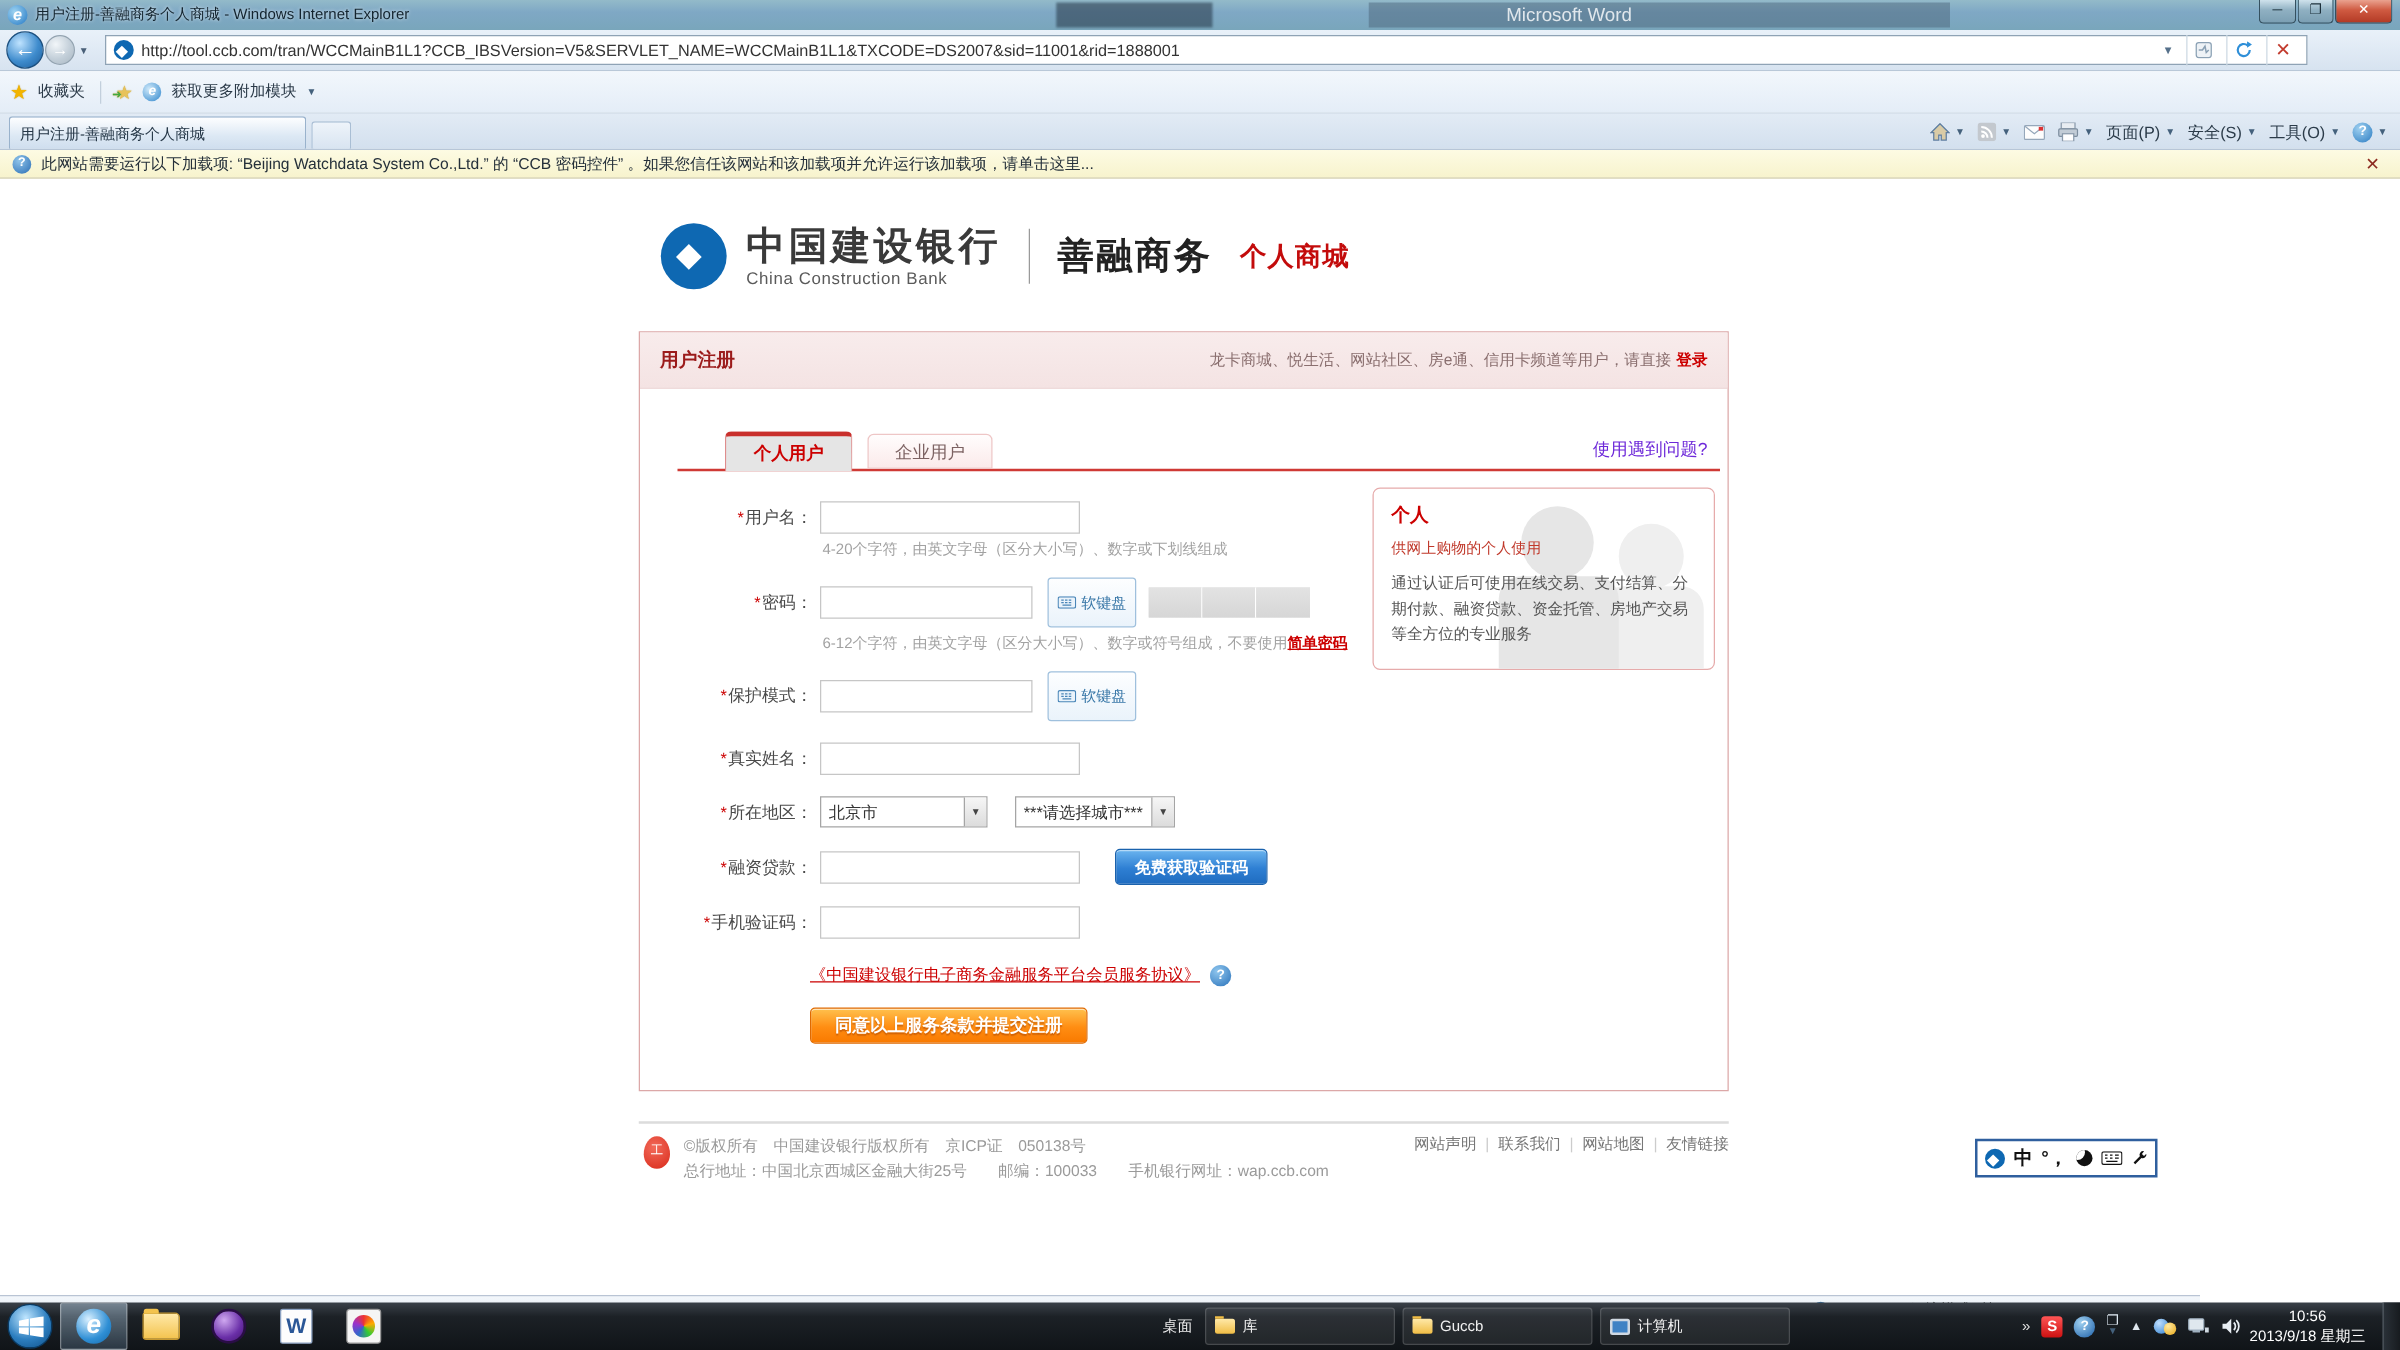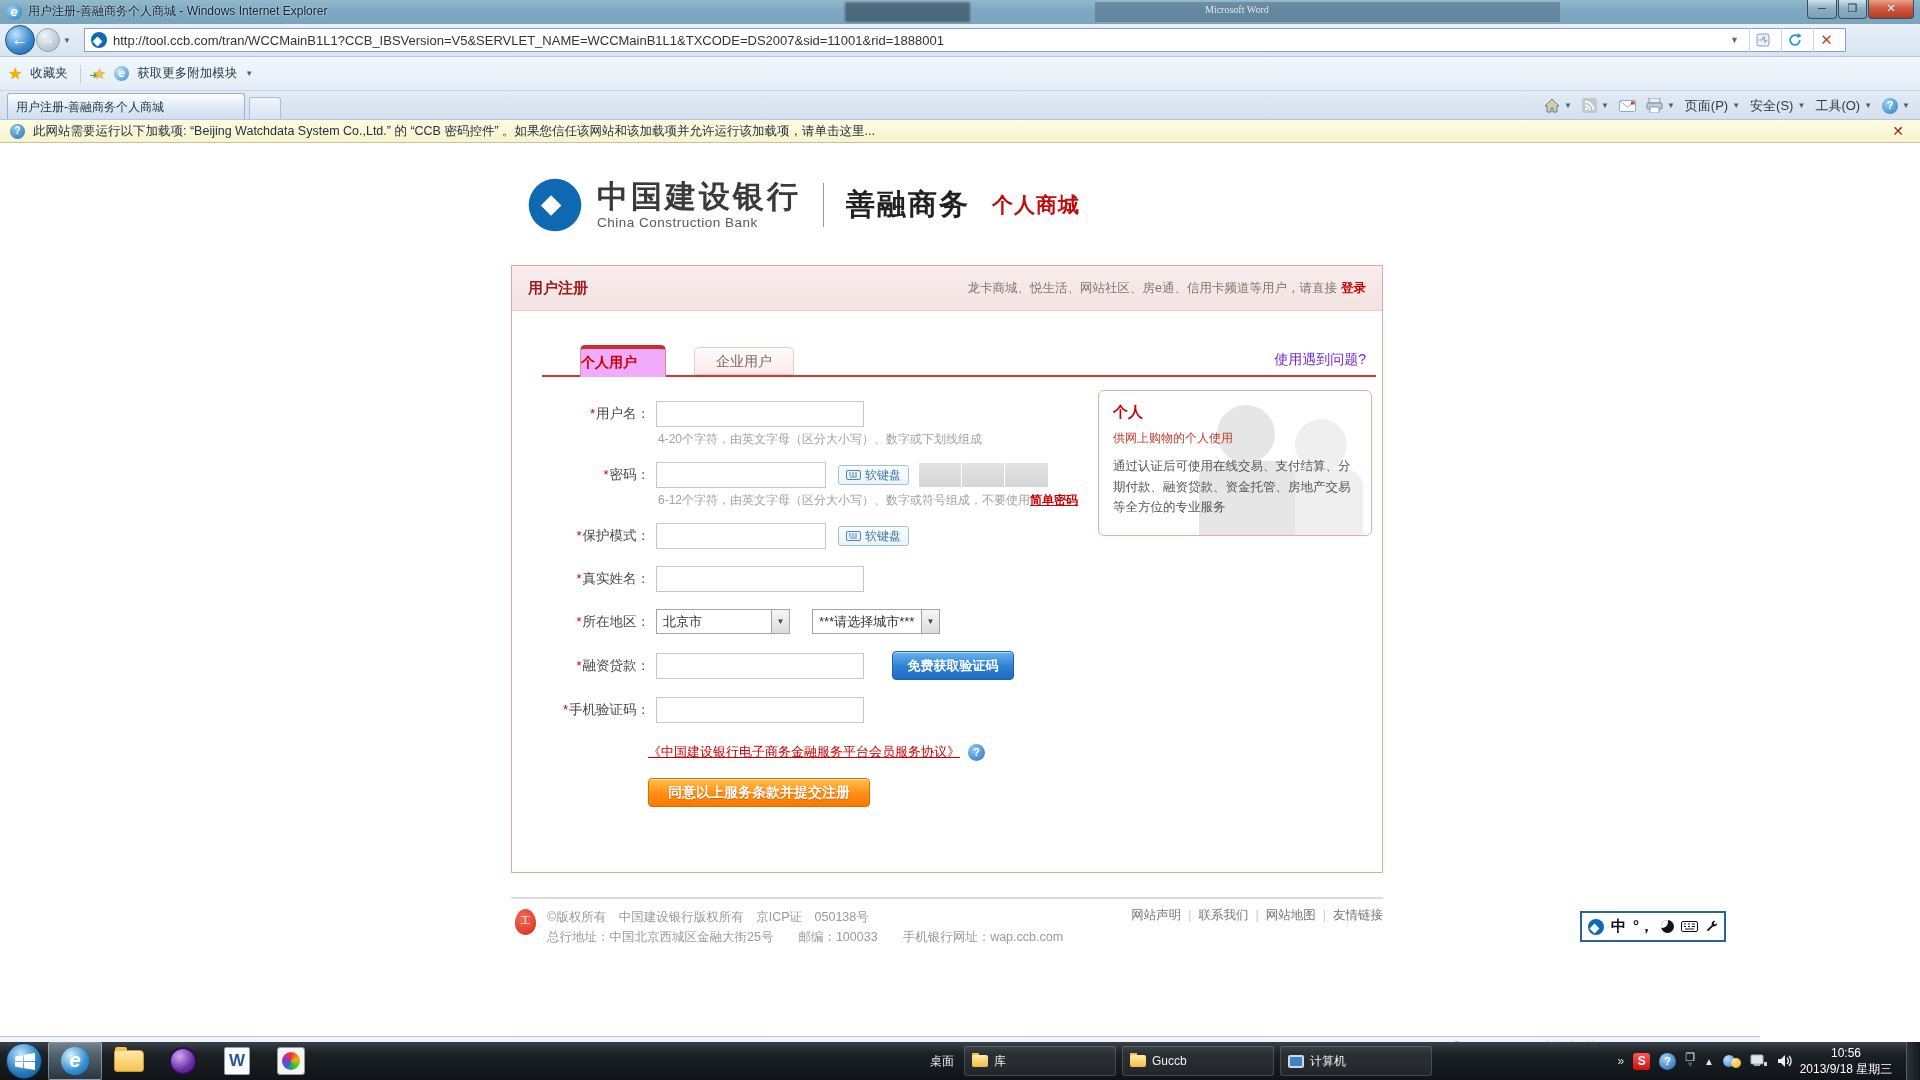--- a/index.html
+++ b/index.html
@@ -5,21 +5,21 @@
   *{margin:0;padding:0;box-sizing:border-box;font-family:"Liberation Sans","DejaVu Sans",sans-serif;}
   html,body{width:1920px;height:1080px;overflow:hidden;background:#fff;}
   .screen{position:relative;width:1920px;height:1080px;background:#fff;}
 
   
   .titlebar{position:absolute;top:0;left:0;width:1920px;height:24px;
     background:linear-gradient(180deg,#93bac9 0%,#7fa8c5 40%,#79a6bb 100%);
     background-color:#86afc2;overflow:hidden;}
   .titlebar .ghost1{position:absolute;left:845px;top:2px;width:125px;height:20px;background:rgba(25,40,55,.50);filter:blur(1px);}
   .titlebar .ghost2{position:absolute;left:1095px;top:2px;width:465px;height:20px;background:rgba(70,95,115,.45);filter:blur(.5px);}
-  .titlebar .ghosttxt{position:absolute;left:1205px;top:4px;font-size:10px;color:rgba(255,255,255,.8);font-family:Liberation Serif, serif;}
+  .titlebar .ghosttxt{position:absolute;left:1205px;top:4px;font-size:15px;color:rgba(255,255,255,.8);}
   .tb-left{position:absolute;left:6px;top:3px;display:flex;align-items:center;gap:6px;}
   .ie-mini{width:16px;height:16px;border-radius:50%;background:radial-gradient(circle at 35% 35%,#9fd4f2,#2277c4);color:#fff;
     font-size:13px;font-style:italic;font-weight:bold;text-align:center;line-height:15px;}
   .tb-title{font-size:12px;color:#13242f;text-shadow:0 0 3px rgba(255,255,255,.8);}
   .winctl{position:absolute;right:6px;top:0;display:flex;}
   .winbtn{height:19px;border:1px solid #35505f;border-top:none;background:linear-gradient(#cfe2ec,#8fb0c2 45%,#7b9fb3);
     border-radius:0 0 4px 4px;color:#1c2f3a;font-size:11px;text-align:center;line-height:17px;margin-left:1px;}
   .winbtn.min{width:30px;} .winbtn.max{width:29px;}
   .winbtn.close{width:46px;background:linear-gradient(#eaa28f,#cf5a41 45%,#b33a25);color:#fff;font-weight:bold;}
 
@@ -85,36 +85,36 @@
 
   .regbox{position:absolute;left:511px;top:122px;width:872px;height:608px;border:1px solid #dca8a8;background:#fff;}
   .reghead{height:45px;background:linear-gradient(#f8ecec,#f4e3e3);border-bottom:1px solid #eacfcf;
     display:flex;align-items:center;justify-content:space-between;padding:0 16px;}
   .regtitle{font-size:15px;font-weight:bold;color:#9b1b1b;}
   .loginhint{font-size:12.5px;color:#8a6f6f;}
   .loginlink{color:#cc0000;font-weight:bold;margin-left:4px;}
 
   .tabszone{position:relative;height:50px;margin-top:16px;}
   .redline{position:absolute;left:30px;right:6px;bottom:0;height:2px;background:#cf3a35;}
-  .ptab{position:absolute;left:68px;bottom:0;width:86px;height:32px;background:#f0abfc;border:1px solid #df8d8d;border-bottom:none;
+  .ptab{position:absolute;left:68px;bottom:0;width:102px;height:32px;background:#e5e5e5;border:1px solid #df8d8d;border-bottom:none;
     border-top:4px solid #c9302c;border-radius:5px 5px 0 0;color:#cc0000;font-weight:bold;font-size:14px;
-    text-align:left;line-height:27px;z-index:2;}
+    text-align:center;line-height:27px;z-index:2;}
   .ctab{position:absolute;left:182px;bottom:2px;width:100px;height:28px;background:linear-gradient(#fffdfd,#fbeaea);
     border:1px solid #eec6c6;border-radius:5px 5px 0 0;color:#7c6262;font-size:14px;text-align:center;line-height:26px;}
   .helplink{position:absolute;right:16px;bottom:8px;font-size:14px;color:#6d28d9;}
 
   .formzone{margin-top:24px;}
   .frow{display:flex;align-items:center;margin-bottom:17px;}
   .flbl{width:138px;text-align:right;font-size:13.5px;color:#4a4a4a;flex:none;}
   .rstar{color:#cc0000;margin-right:1px;font-size:13px;}
   .fin{height:26px;border:1px solid #c6c6c6;margin-left:6px;background:#fff;outline:none;font-size:13px;padding:0 5px;}
   .w208{width:208px;} .w170{width:170px;}
   .fhint{margin:-13px 0 14px 146px;font-size:12px;color:#a2a2a2;}
   .redlink{color:#cc0000;font-weight:bold;text-decoration:underline;cursor:pointer;}
-  .kbtn{display:inline-flex;align-items:center;gap:4px;margin-left:12px;height:20px;padding:0 7px;
+  .kbtn{display:inline-flex;align-items:center;gap:4px;margin-left:12px;height:40px;padding:0 7px;
     border:1px solid #9fc0dd;background:linear-gradient(#fdfeff,#eaf3fb);border-radius:3px;color:#3a78a8;font-size:12px;}
   .meter{display:inline-flex;margin-left:10px;height:24px;background:#dcdcdc;}
   .mcell{width:43px;height:24px;background:linear-gradient(#e3e3e3,#d6d6d6);border-right:1px solid #fff;}
   .mcell:last-child{border-right:none;}
   .sel{display:inline-flex;align-items:center;justify-content:space-between;height:25px;border:1px solid #a5a5a5;
     background:#fff;margin-left:6px;font-size:13px;color:#333;padding-left:6px;}
   .selw1{width:134px;} .selw2{width:128px;margin-left:22px;}
   .selarrow{width:18px;height:23px;background:linear-gradient(#f6f6f6,#dcdcdc);border-left:1px solid #a5a5a5;
     color:#444;font-size:8px;text-align:center;line-height:23px;flex:none;}
   .smsbtn{margin-left:28px;width:122px;height:29px;border:1px solid #1a62ad;border-radius:4px;color:#fff;font-size:13px;font-weight:bold;

